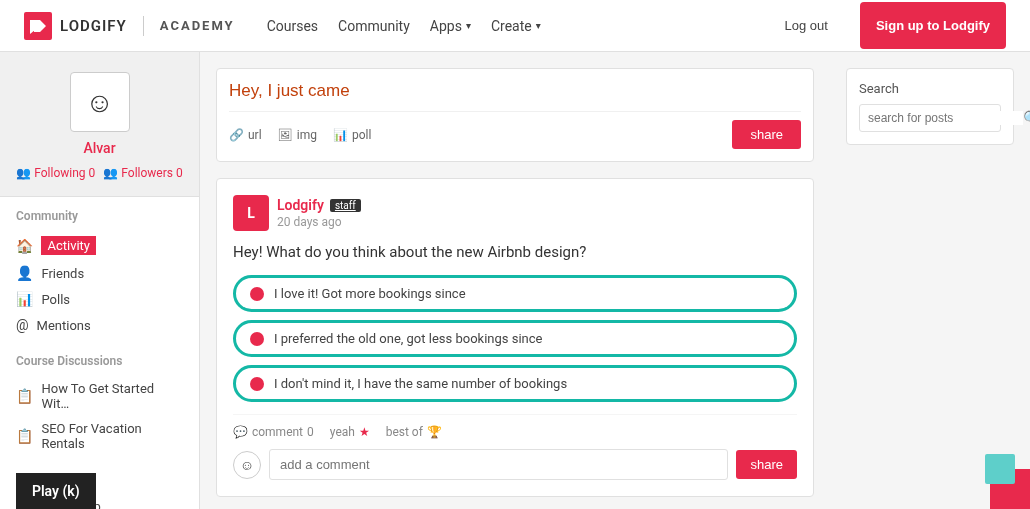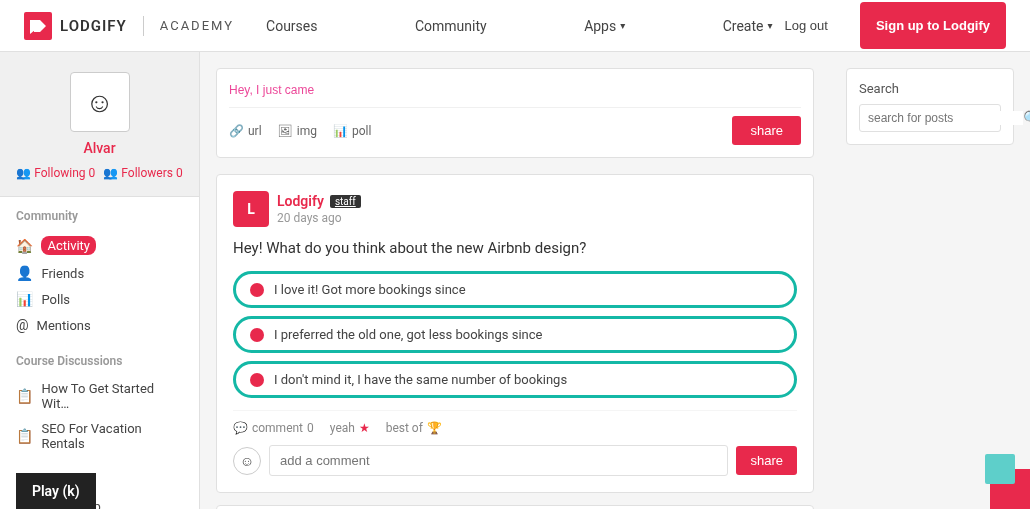--- a/index.html
+++ b/index.html
@@ -7,22 +7,22 @@
 
     
     .header {
       display: flex; align-items: center; background: #fff; border-bottom: 1px solid #e0e0e0;
       padding: 0 24px; height: 52px; position: relative; z-index: 10;
     }
     .logo-area { display: flex; align-items: center; gap: 8px; margin-right: 32px; }
     .logo-icon { width: 28px; height: 28px; }
     .logo-text { font-size: 15px; font-weight: 600; color: #333; letter-spacing: 1px; }
     .logo-divider { width: 1px; height: 20px; background: #ccc; margin: 0 8px; }
-    .logo-academy { font-size: 13px; letter-spacing: 2px; color: #555; font-weight: 400; }
-    .nav { display: flex; align-items: center; gap: 8px; flex: 1; justify-content: space-between; }
+    .logo-academy { font-size: 13px; letter-spacing: 2px; color: #555; font-weight: 700; }
+    .nav { display: flex; align-items: center; gap: 20px; flex: 1; }
     .nav-item { font-size: 14px; color: #444; cursor: pointer; text-decoration: none; display: flex; align-items: center; gap: 4px; }
     .header-actions { display: flex; gap: 20px; }
     .btn-logout { font-size: 13px; color: #444; background: none; border: none; cursor: pointer; padding: 6px 12px; }
     .btn-signup { background: #e8294c; color: #fff; border: none; border-radius: 4px; padding: 16px 16px; font-size: 13px; font-weight: 600; cursor: pointer; }
 
     
     .page-body { display: flex; height: calc(509px - 52px); overflow: hidden; }
 
     
     .sidebar { width: 200px; background: #fff; border-right: 1px solid #e0e0e0; overflow-y: auto; flex-shrink: 0; }
@@ -30,26 +30,26 @@
     .avatar { width: 60px; height: 60px; background: #fff; border: 1px solid #ccc; border-radius: 4px; display: flex; align-items: center; justify-content: center; margin: 0 auto 8px; font-size: 28px; }
     .username { color: #e8294c; font-size: 14px; font-weight: 500; margin-bottom: 10px; }
     .follow-stats { display: flex; gap: 8px; justify-content: center; font-size: 12px; color: #e8294c; }
     .follow-stat { display: flex; align-items: center; gap: 3px; }
 
     .sidebar-section { padding: 12px 16px 4px; }
     .sidebar-section-title { font-size: 12px; color: #999; font-weight: 600; margin-bottom: 8px; }
     .sidebar-item { display: flex; align-items: center; gap: 8px; padding: 5px 0; font-size: 13px; color: #444; cursor: pointer; }
     .sidebar-item.active { color: #e8294c; }
     .sidebar-item .si-icon { font-size: 14px; }
-    .sidebar-item.active .item-bg { background: #e8294c; border-radius: 8px; padding: 2px 6px; color: #fff; font-size: 13px; }
+    .sidebar-item.active .item-bg { background: #e8294c; border-radius: 0; padding: 2px 6px; color: #fff; font-size: 13px; }
 
     
     .main-content { flex: 1; overflow-y: auto; padding: 16px; }
     .post-input-area { background: #fff; border: 1px solid #e0e0e0; border-radius: 4px; padding: 12px; margin-bottom: 16px; }
-    .post-input { width: 100%; border: none; outline: none; font-size: 12px; color: #ec4899; }
+    .post-input { width: 100%; border: none; outline: none; font-size: 17px; color: #c2410c; }
     .post-input::placeholder { color: #999; }
     .post-toolbar { display: flex; align-items: center; gap: 16px; margin-top: 10px; border-top: 1px solid #f0f0f0; padding-top: 8px; }
     .post-tool { display: flex; align-items: center; gap: 4px; font-size: 12px; color: #666; cursor: pointer; }
     .btn-share-main { background: #e8294c; color: #fff; border: none; border-radius: 3px; padding: 7px 18px; font-size: 13px; cursor: pointer; margin-left: auto; }
 
     
     .post-card { background: #fff; border: 1px solid #e0e0e0; border-radius: 4px; padding: 16px; margin-bottom: 12px; }
     .post-header { display: flex; align-items: center; gap: 8px; margin-bottom: 12px; }
     .post-avatar { width: 36px; height: 36px; background: #e8294c; border-radius: 4px; display: flex; align-items: center; justify-content: center; color: #fff; font-weight: 700; font-size: 14px; }
     .post-meta { flex: 1; }

